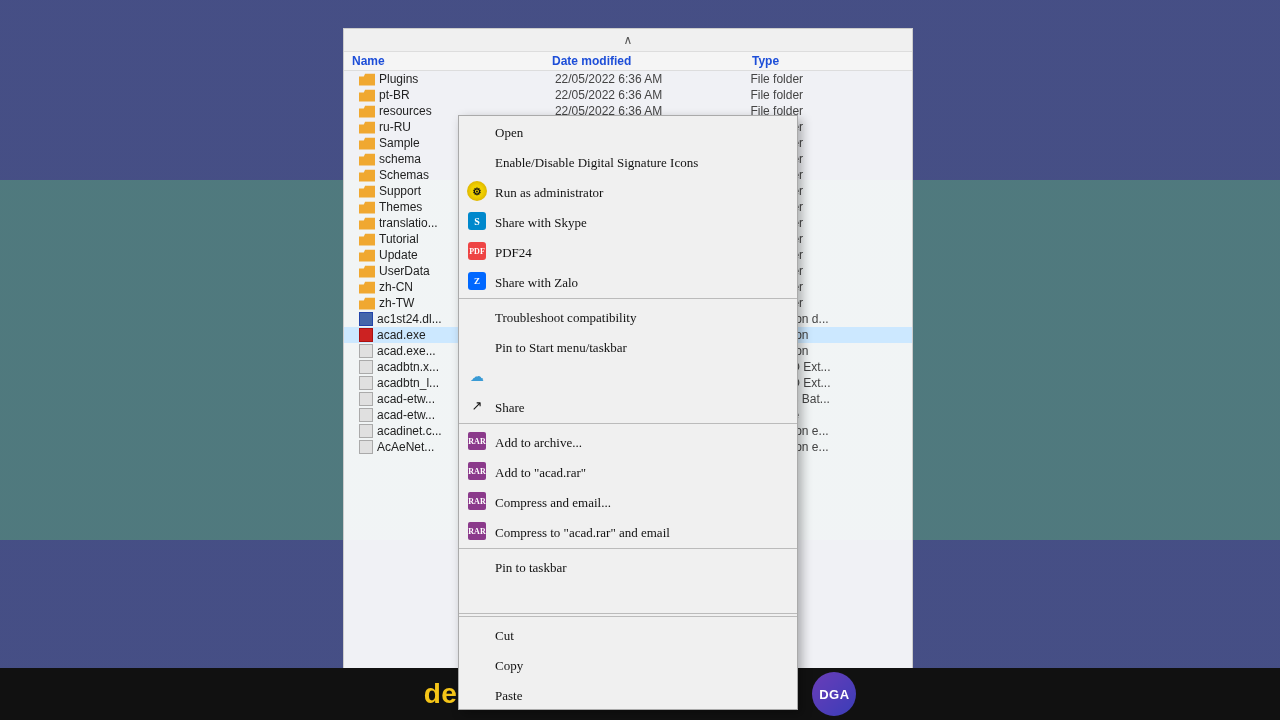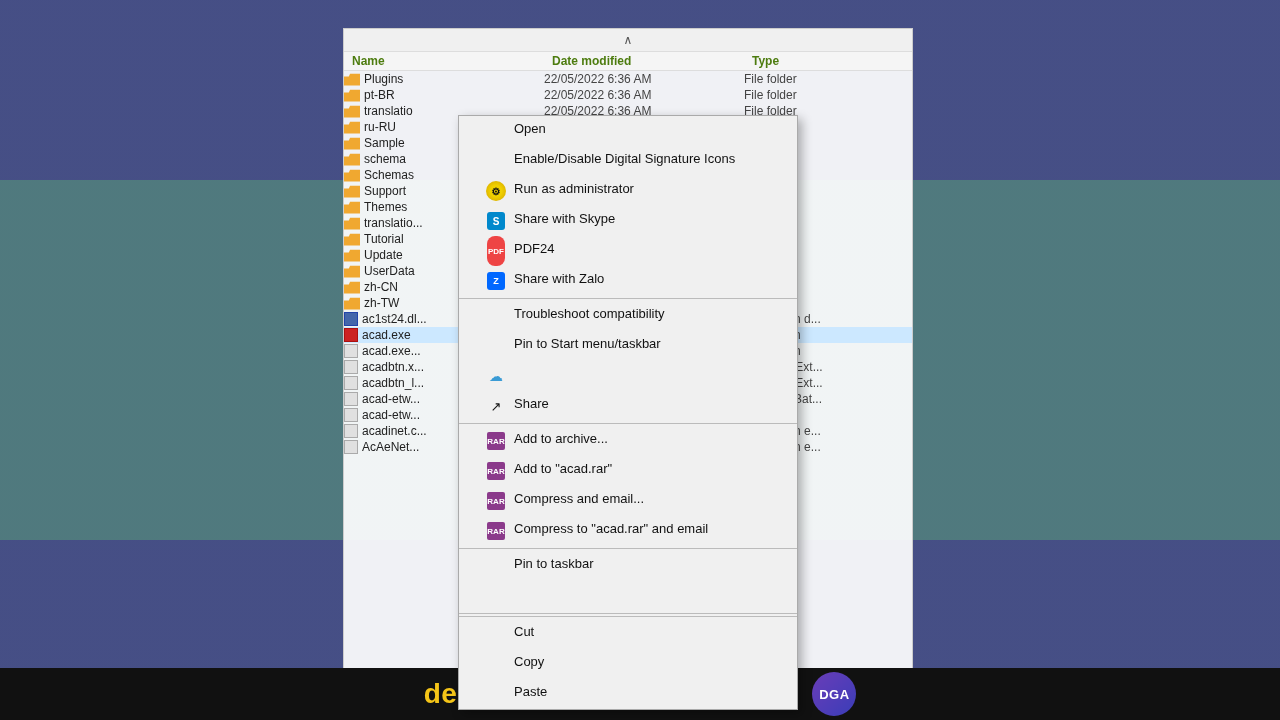--- a/index.html
+++ b/index.html
@@ -55,35 +55,35 @@
       color: #555;
       margin: 0 auto;
     }
 
     .column-headers {
       display: flex;
       padding: 2px 8px;
       background: #f5f5f5;
       border-bottom: 1px solid #ddd;
       font-size: 12px;
-      color: #4d7c0f;
+      color: #1d4ed8;
     }
 
     .col-name { width: 200px; font-weight: 600; }
     .col-date { width: 200px; font-weight: 600; }
     .col-type { width: 150px; font-weight: 600; }
 
     .file-list {
       overflow-y: auto;
     }
 
     .file-row {
       display: flex;
       align-items: center;
-      padding: 1px 0;
+      padding: 1px 15px;
       font-size: 12px;
       color: #222;
     }
     .file-row.selected { background: #cce8ff; }
 
     .file-icon {
       width: 16px;
       height: 16px;
       margin-right: 4px;
       display: inline-block;
@@ -102,25 +102,26 @@
       width: 340px;
       background: #f0f0f0;
       border: 1px solid #aaa;
       box-shadow: 4px 4px 10px rgba(0,0,0,0.3);
       z-index: 10;
       font-size: 13px;
     }
 
     .ctx-item {
       display: flex;
-      align-items: flex-start;
-      padding: 5px 27px;
+      align-items: flex-end;
+      padding: 5px 8px;
       cursor: pointer;
       color: #111;
       position: relative;
+      font-family: Liberation Serif, serif;
     }
 
     .ctx-separator {
       height: 1px;
       background: #bbb;
       margin: 2px 0;
     }
 
     .ctx-item-icon {
       width: 20px;
@@ -201,21 +202,21 @@
     <span class="file-type">File folder</span>
   </div>
       <div class="file-row">
     <span class="file-icon" style="display:inline-block;width:16px;height:13px;background:#f0a830;clip-path:polygon(0 30%, 30% 30%, 38% 10%, 100% 10%, 100% 100%, 0 100%);margin-right:4px;"></span>
     <span class="file-name">pt-BR</span>
     <span class="file-date">22/05/2022 6:36 AM</span>
     <span class="file-type">File folder</span>
   </div>
       <div class="file-row">
     <span class="file-icon" style="display:inline-block;width:16px;height:13px;background:#f0a830;clip-path:polygon(0 30%, 30% 30%, 38% 10%, 100% 10%, 100% 100%, 0 100%);margin-right:4px;"></span>
-    <span class="file-name">translatio</span>
+    <span class="file-name">resources</span>
     <span class="file-date">22/05/2022 6:36 AM</span>
     <span class="file-type">File folder</span>
   </div>
       <div class="file-row">
     <span class="file-icon" style="display:inline-block;width:16px;height:13px;background:#f0a830;clip-path:polygon(0 30%, 30% 30%, 38% 10%, 100% 10%, 100% 100%, 0 100%);margin-right:4px;"></span>
     <span class="file-name">ru-RU</span>
     <span class="file-date"></span>
     <span class="file-type">File folder</span>
   </div>
       <div class="file-row">
@@ -357,21 +358,21 @@
       <span class="ctx-item-label">Run as administrator</span>
     </div>
     <div class="ctx-item">
       <span class="ctx-item-icon">
         <span style="width:18px;height:18px;background:#0088cc;border-radius:3px;display:flex;align-items:center;justify-content:center;color:white;font-size:10px;font-weight:bold;">S</span>
       </span>
       <span class="ctx-item-label">Share with Skype</span>
     </div>
     <div class="ctx-item">
       <span class="ctx-item-icon">
-        <span style="width:18px;height:30px;background:#e44;border-radius:8px;display:flex;align-items:center;justify-content:center;color:white;font-size:8px;font-weight:bold;">PDF</span>
+        <span style="width:18px;height:18px;background:#e44;border-radius:3px;display:flex;align-items:center;justify-content:center;color:white;font-size:8px;font-weight:bold;">PDF</span>
       </span>
       <span class="ctx-item-label">PDF24</span>
     </div>
     <div class="ctx-item">
       <span class="ctx-item-icon">
         <span style="width:18px;height:18px;background:#0068ff;border-radius:3px;display:flex;align-items:center;justify-content:center;color:white;font-size:9px;font-weight:bold;">Z</span>
       </span>
       <span class="ctx-item-label">Share with Zalo</span>
     </div>
     <div class="ctx-separator"></div>

